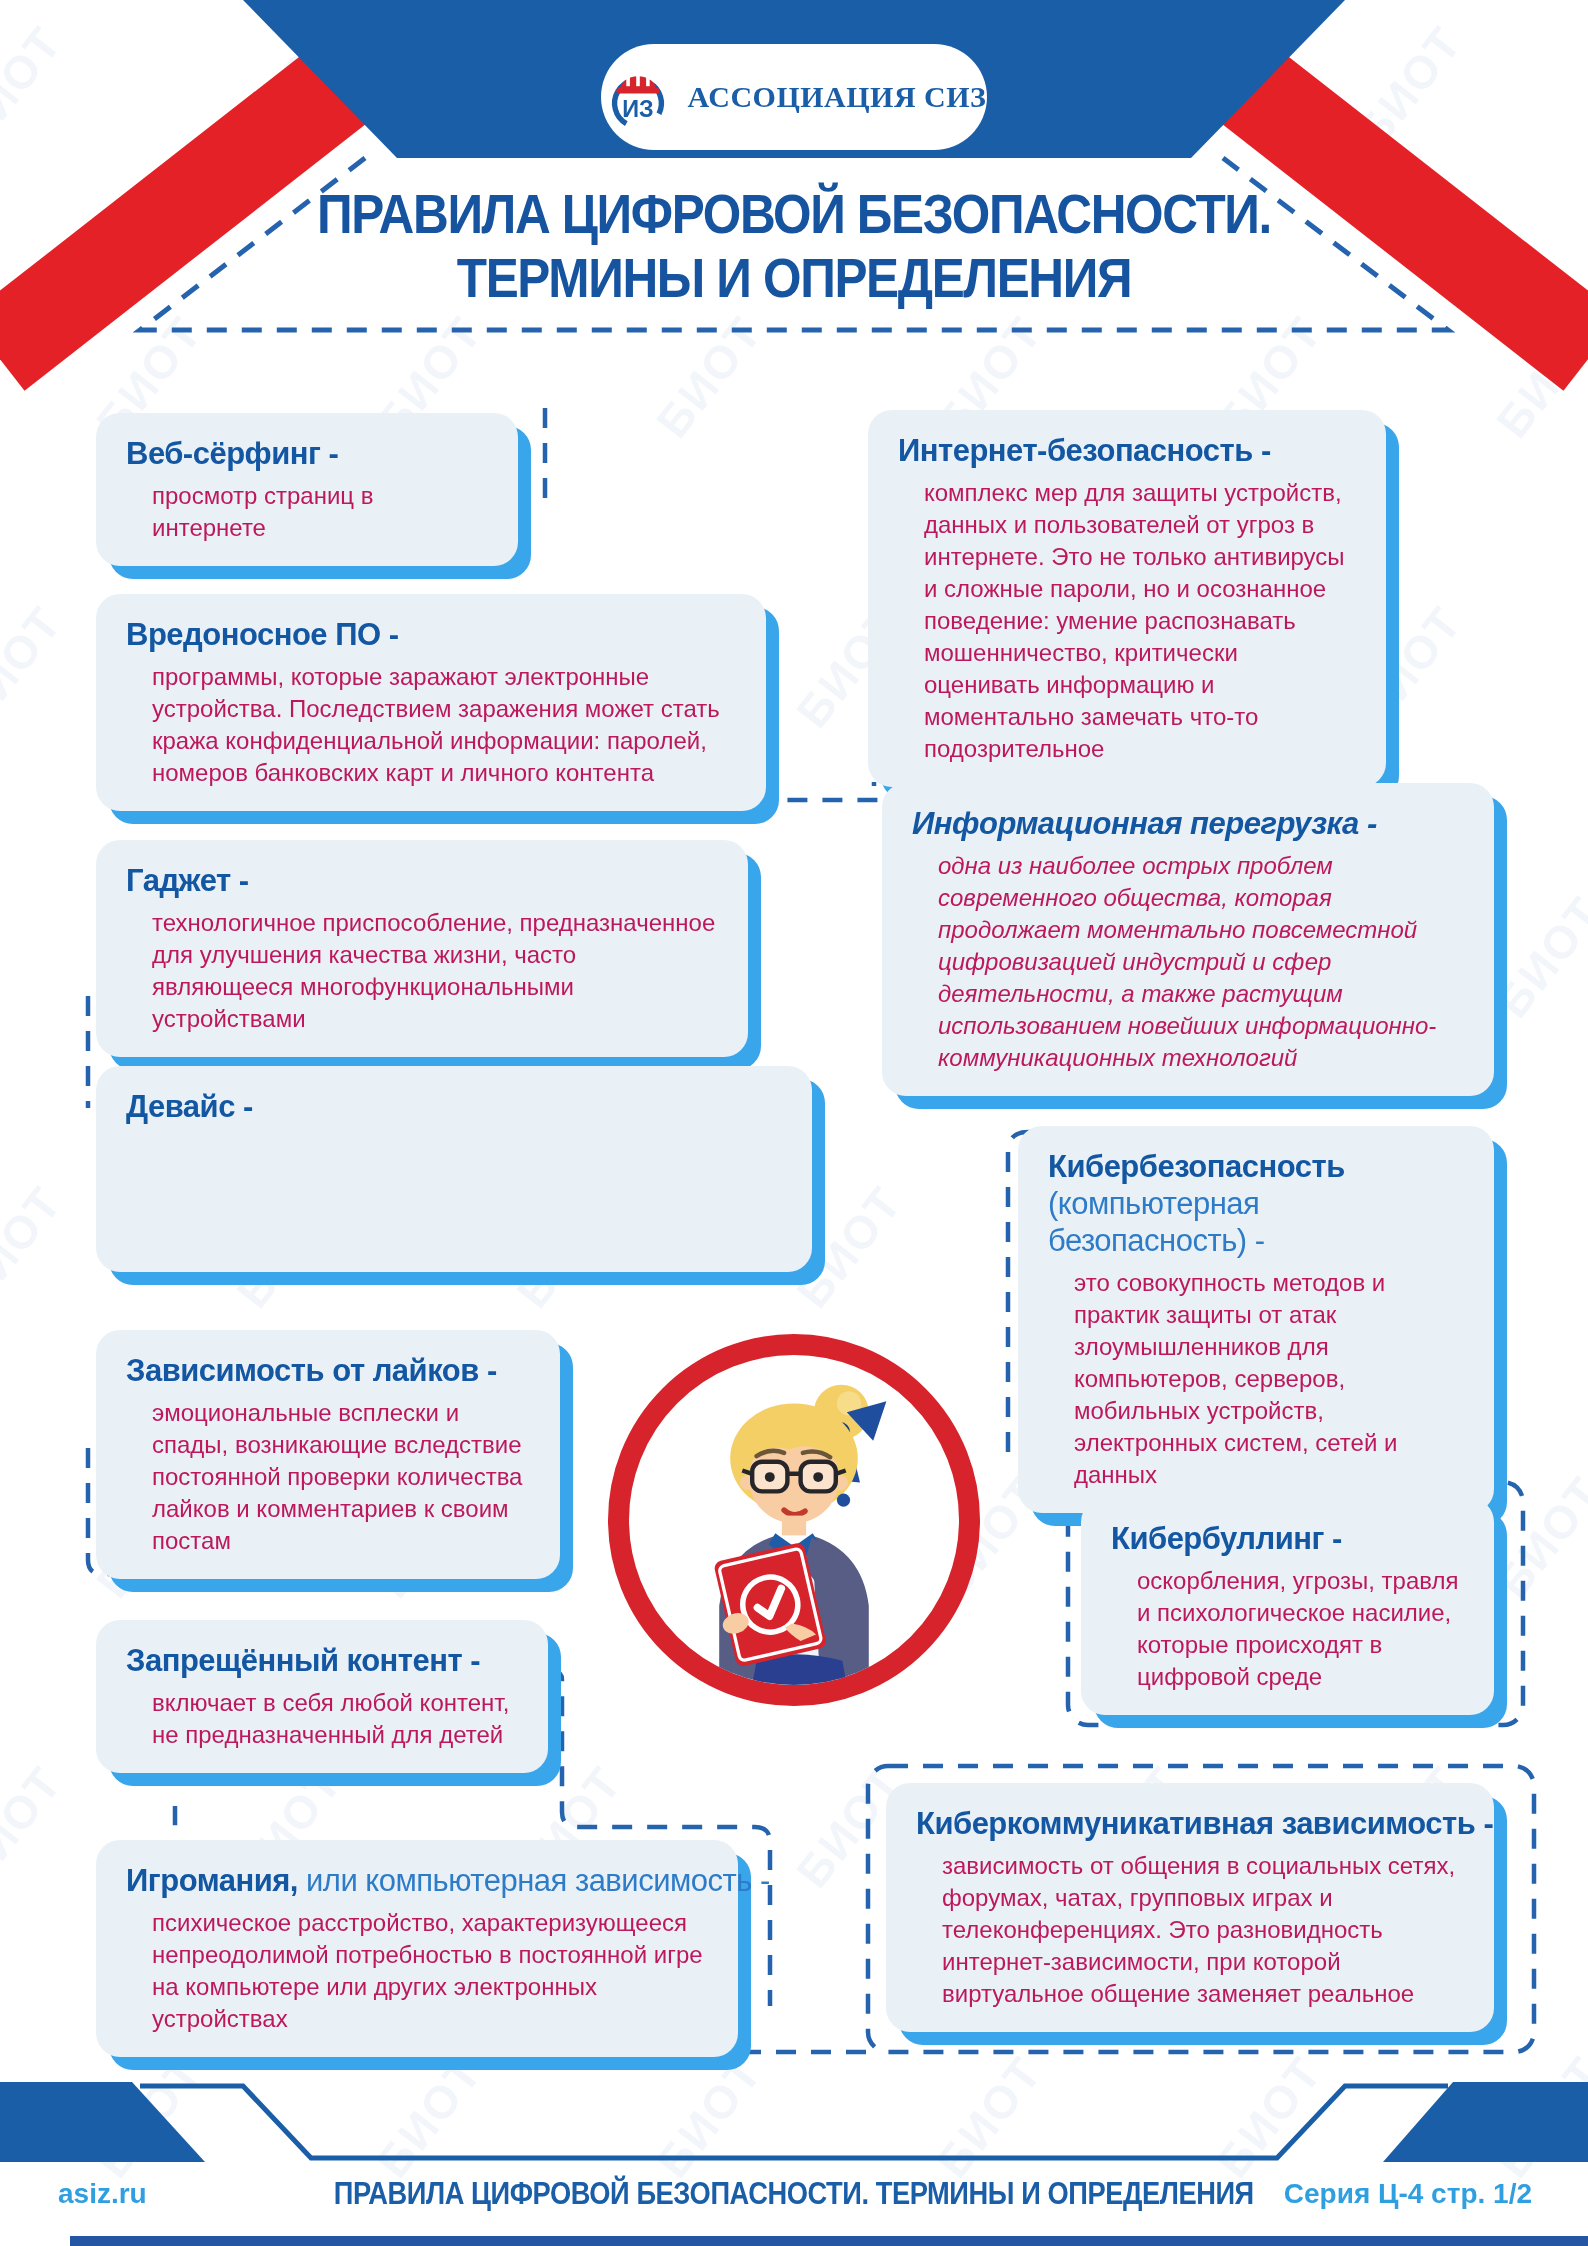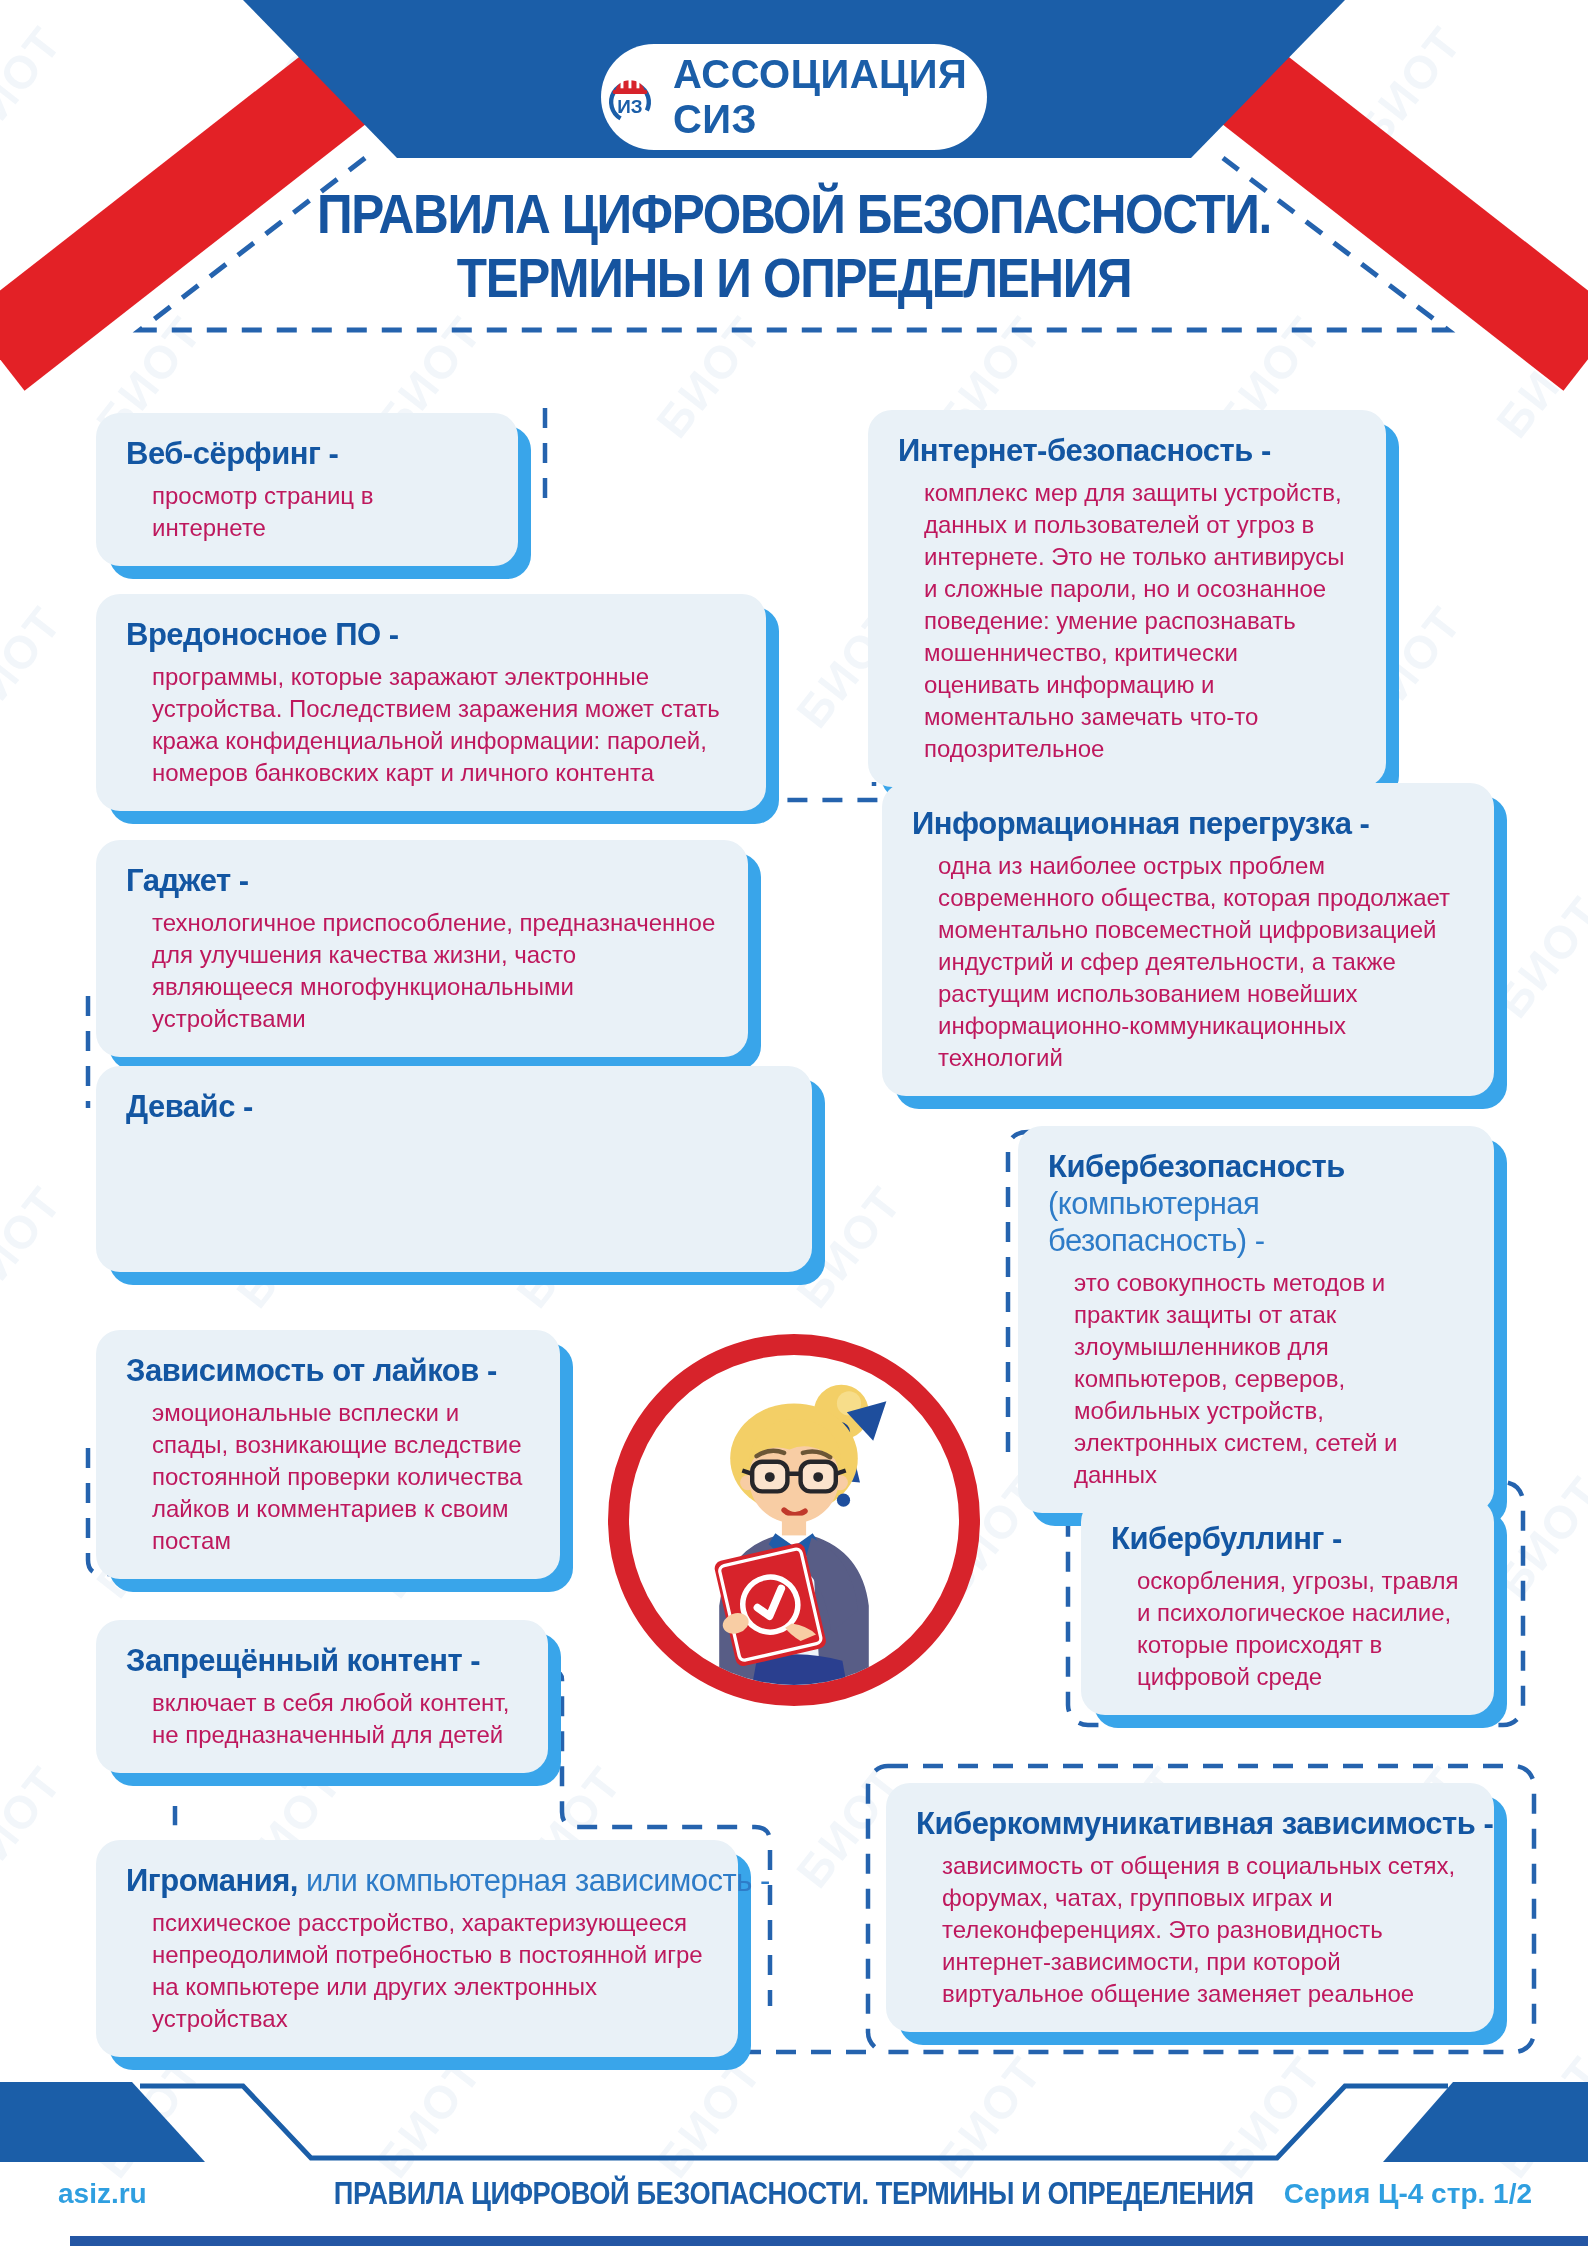--- a/index.html
+++ b/index.html
@@ -10,21 +10,21 @@
       transform:rotate(-52deg);letter-spacing:2px;user-select:none;white-space:nowrap;z-index:0;}
   
   .ribbon{position:absolute;width:600px;height:94px;background:#e32126;z-index:1;}
   .ribbon.left{top:122px;left:-68px;transform:rotate(-38deg);}
   .ribbon.right{top:122px;right:-68px;transform:rotate(38deg);}
   .band{position:absolute;top:0;left:0;width:1588px;height:158px;background:#1b5ea8;z-index:2;
         clip-path:polygon(243px 0,1345px 0,1191px 158px,397px 158px);}
   .logo-pill{position:absolute;top:44px;left:50%;transform:translateX(-50%);width:386px;height:106px;
         background:#ffffff;border-radius:54px;display:flex;align-items:center;justify-content:center;
         gap:14px;z-index:3;}
-  .logo-text{color:#1b5ea8;font-weight:bold;font-size:40px;letter-spacing:0.5px;}
+  .logo-text{color:#1b5ea8;font-weight:bold;font-size:30px;letter-spacing:0.5px;font-family:Liberation Serif, serif;}
   .title-wrap{position:absolute;top:182px;left:0;width:100%;text-align:center;z-index:2;}
   .title-line{display:block;color:#16549f;font-weight:bold;font-size:55px;line-height:64px;
         letter-spacing:-1.5px;transform:scaleX(.9);}
   
   .connectors{position:absolute;top:0;left:0;z-index:1;}
   
   .card{position:absolute;background:#e9f1f7;border-radius:24px;box-shadow:13px 13px 0 #39a5ea;
         padding:22px 28px 22px 30px;box-sizing:border-box;z-index:2;}
   .term{font-size:31px;line-height:37px;font-weight:bold;color:#1356a2;letter-spacing:-0.5px;white-space:nowrap;}
   .term .light{color:#2e7cc8;font-weight:normal;}
@@ -160,21 +160,21 @@
         <div class="def">включает в себя любой контент, не предназначенный для детей</div>
       </div>
       <div class="card" style="left: 96px; top: 1840px; width: 642px; min-height: 162px;">
         <div class="term"><span>Игромания,</span><span class="light"> или компьютерная зависимость -</span></div>
         <div class="def">психическое расстройство, характеризующееся непреодолимой потребностью в постоянной игре на компьютере или других электронных устройствах</div>
       </div>
       <div class="card" style="left: 868px; top: 410px; width: 518px; min-height: 284px;">
         <div class="term"><span>Интернет-безопасность -</span></div>
         <div class="def">комплекс мер для защиты устройств, данных и пользователей от угроз в интернете. Это не только антивирусы и сложные пароли, но и осознанное поведение: умение распознавать мошенничество, критически оценивать информацию и моментально замечать что-то подозрительное</div>
       </div>
-      <div class="card" style="left: 882px; top: 783px; width: 612px; min-height: 251px;">
+      <div class="card" style="left: 882px; top: 783px; width: 612px; min-height: 251px; font-style: italic;">
         <div class="term"><span>Информационная перегрузка -</span></div>
         <div class="def">одна из наиболее острых проблем современного общества, которая продолжает моментально повсеместной цифровизацией индустрий и сфер деятельности, а также растущим использованием новейших информационно-коммуникационных технологий</div>
       </div>
       <div class="card" style="left: 1018px; top: 1126px; width: 476px; min-height: 266px;">
         <div class="term"><span>Кибербезопасность</span><span class="light block">(компьютерная безопасность) -</span></div>
         <div class="def">это совокупность методов и практик защиты от атак злоумышленников для компьютеров, серверов, мобильных устройств, электронных систем, сетей и данных</div>
       </div>
       <div class="card" style="left: 1081px; top: 1498px; width: 413px; min-height: 200px;">
         <div class="term"><span>Кибербуллинг -</span></div>
         <div class="def">оскорбления, угрозы, травля и психологическое насилие, которые происходят в цифровой среде</div>

